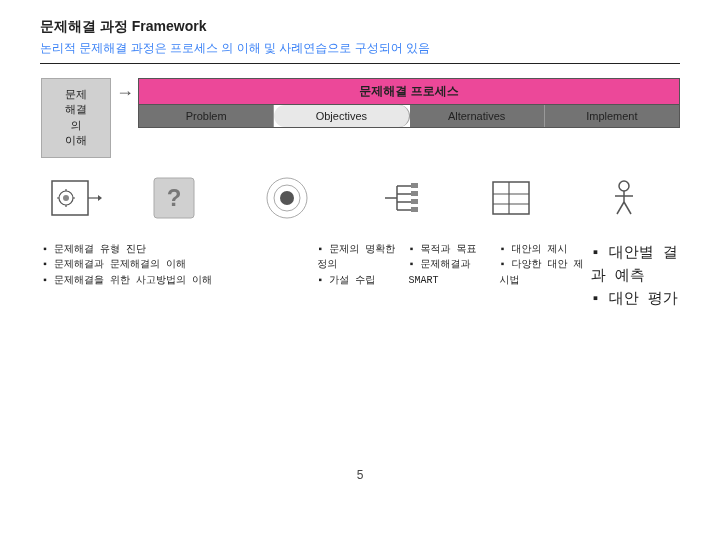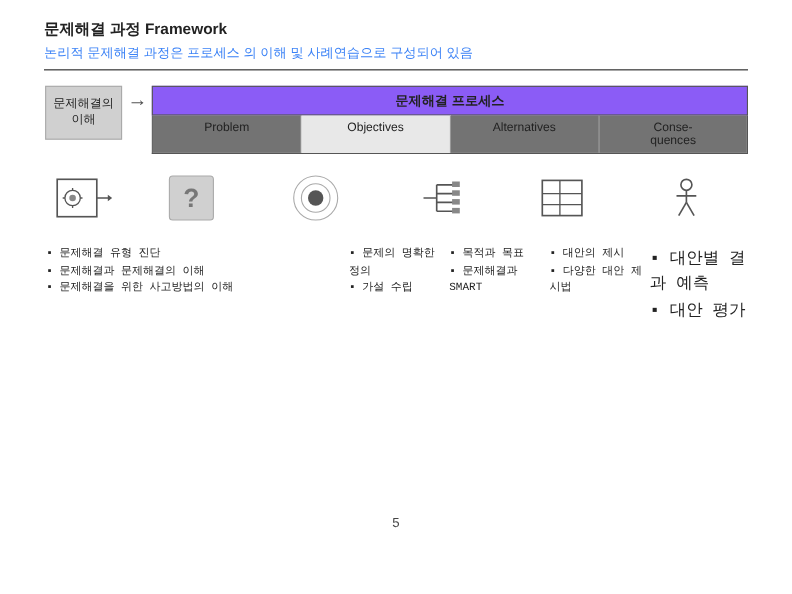--- a/index.html
+++ b/index.html
@@ -35,58 +35,59 @@
     
     .left-box {
       display: flex;
       flex-direction: column;
       align-items: center;
       min-width: 72px;
     }
     .understand-box {
       background: #d0d0d0;
       border: 1px solid #aaa;
-      padding: 8px 4px;
+      padding: 8px 20px;
       font-size: 11px;
       text-align: center;
       line-height: 1.4;
       width: 70px;
     }
     
     .process-area {
       flex: 1;
       display: flex;
       flex-direction: column;
     }
     .process-header {
       border: 1.5px solid #555;
       text-align: center;
       font-size: 12px;
       font-weight: bold;
       padding: 4px 0;
       margin-bottom: 0;
-      background: #8b5cf6;
+      background: #ec4899;
     }
     .process-steps {
       display: flex;
       flex-direction: row;
       border: 1.5px solid #555;
       border-top: none;
     }
     .step {
       flex: 1;
       text-align: center;
       padding: 5px 2px;
       font-size: 11px;
       border-right: 1px solid #999;
       background: #737373;
     }
     .step:last-child { border-right: none; }
     .step.highlighted {
       background: #e8e8e8;
+      border-radius: 16px;
     }
     .icon-cell {
       flex: 1;
       display: flex;
       justify-content: center;
       align-items: center;
       height: 60px;
     }
     .left-icon-cell {
       min-width: 72px;
@@ -138,21 +139,21 @@
     </div>
 
     <div class="connector">→</div>
 
     <div class="process-area">
       <div class="process-header">문제해결 프로세스</div>
       <div class="process-steps">
         <div class="step">Problem</div>
         <div class="step highlighted">Objectives</div>
         <div class="step">Alternatives</div>
-        <div class="step">Conse-<br>quences</div>
+        <div class="step">Implement</div>
       </div>
     </div>
   </div>
 
   <div style="display:flex; flex-direction:row; align-items:center; margin-top:10px; padding-left:0;">
 
     <div class="left-icon-cell">
       <svg width="52" height="42" viewBox="0 0 52 42">
 
         <rect x="2" y="4" width="36" height="34" fill="none" stroke="#555" stroke-width="1.5"></rect>

